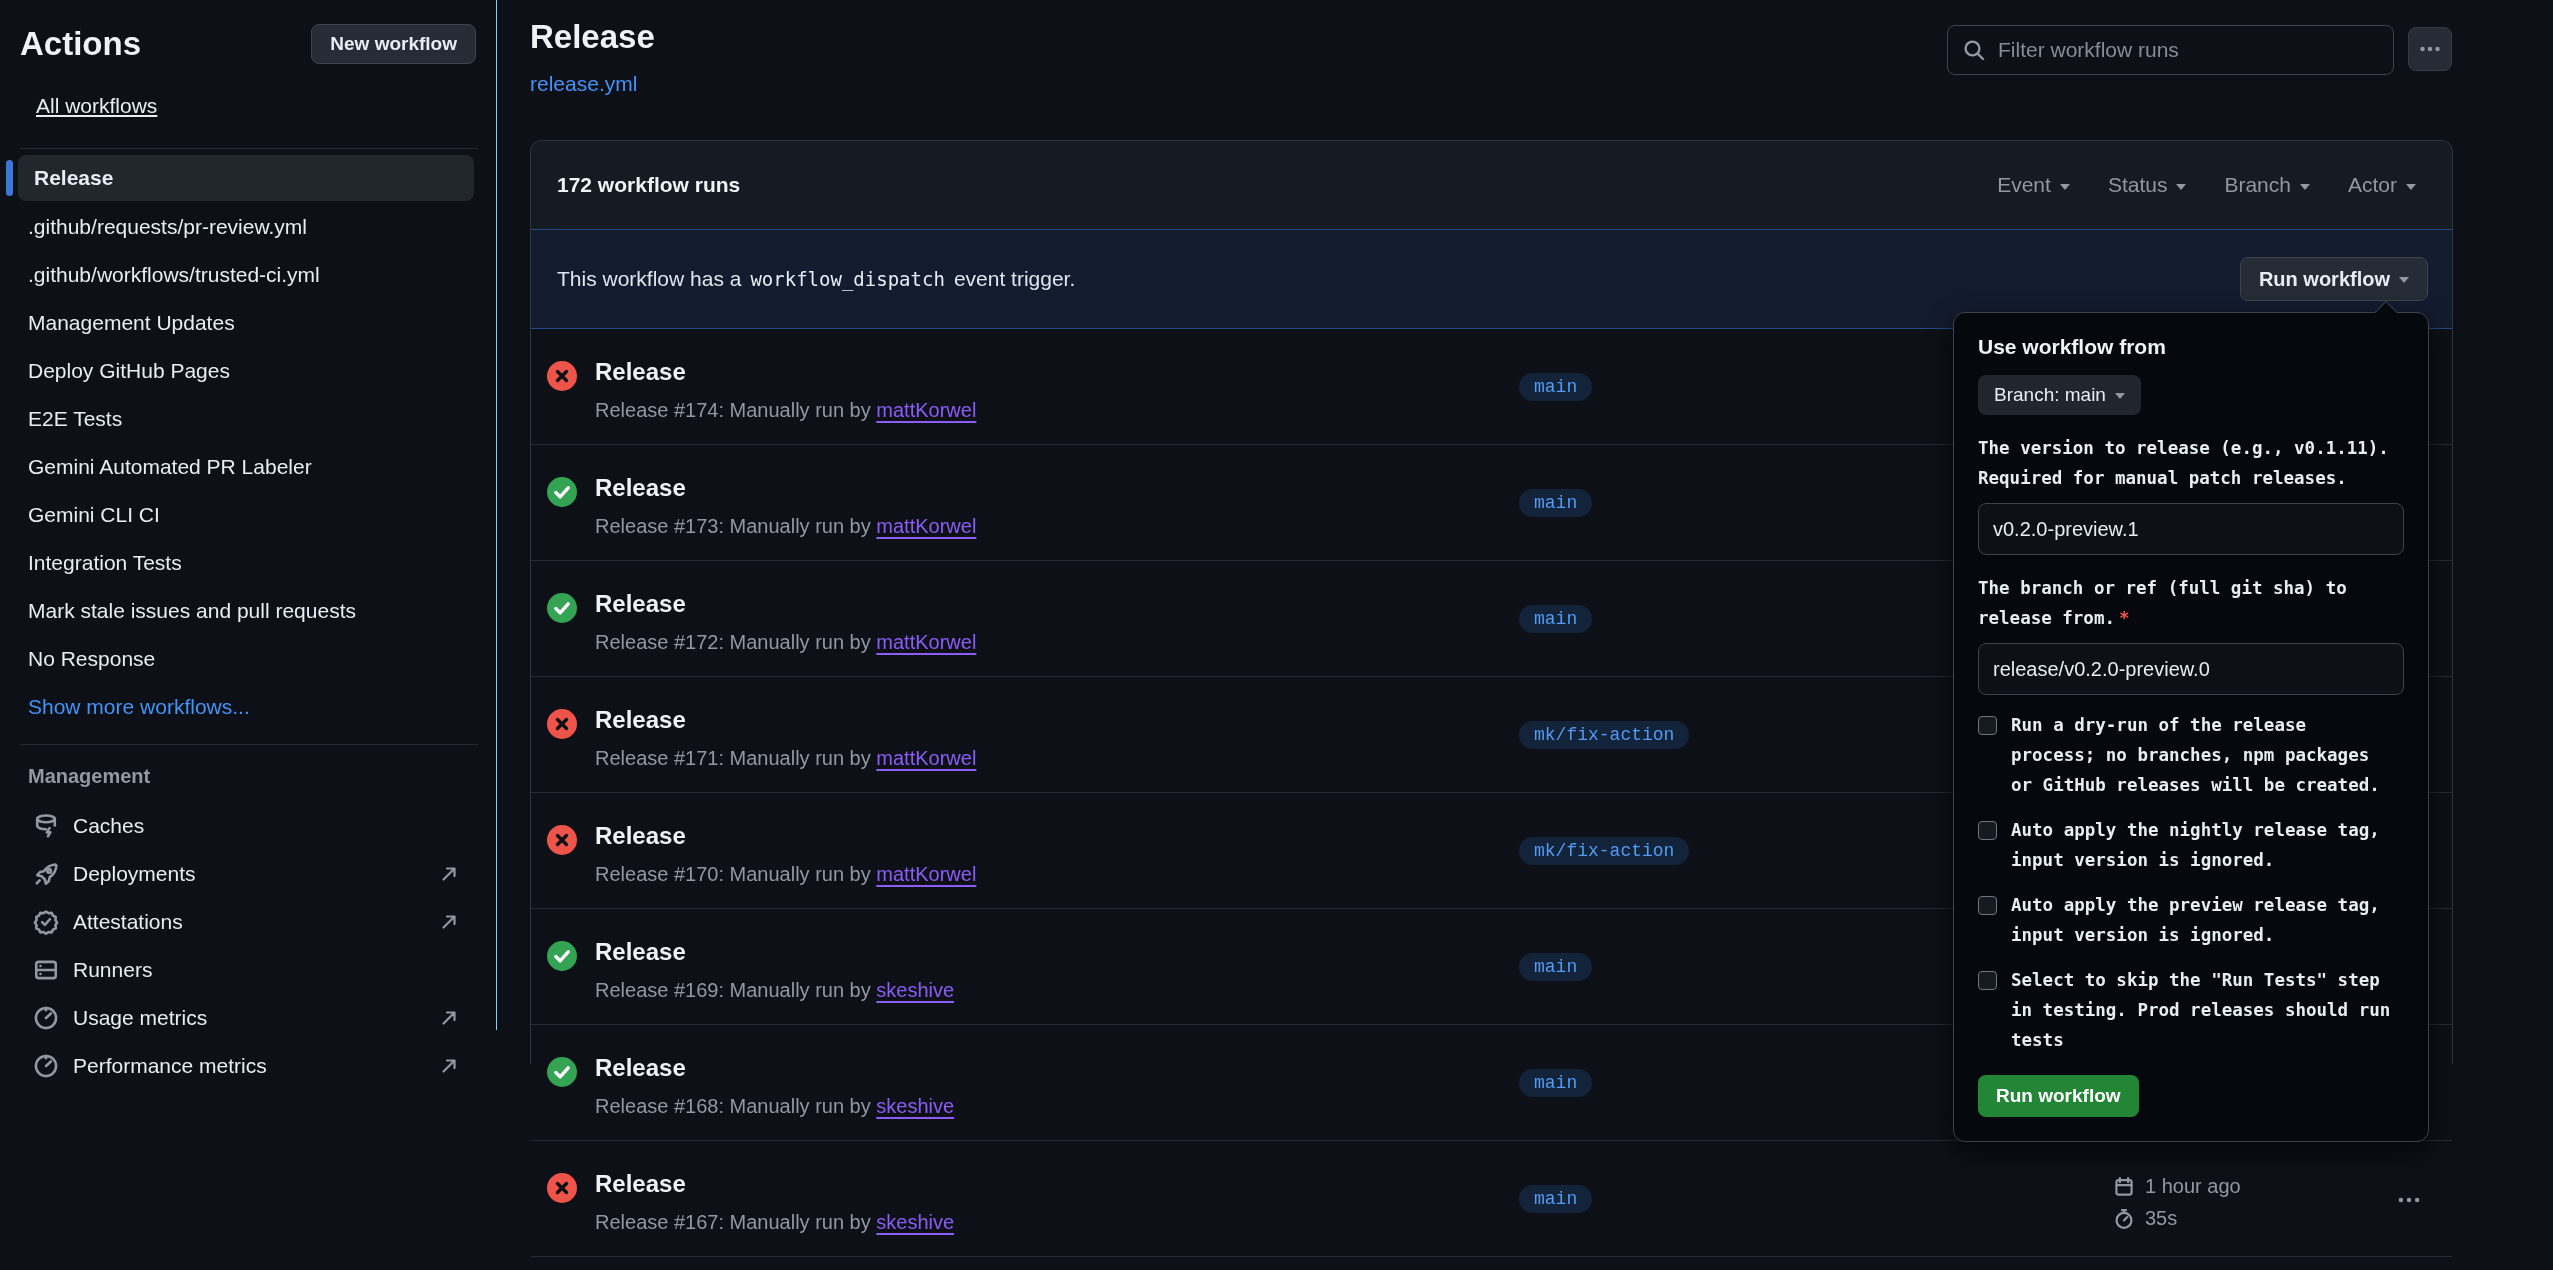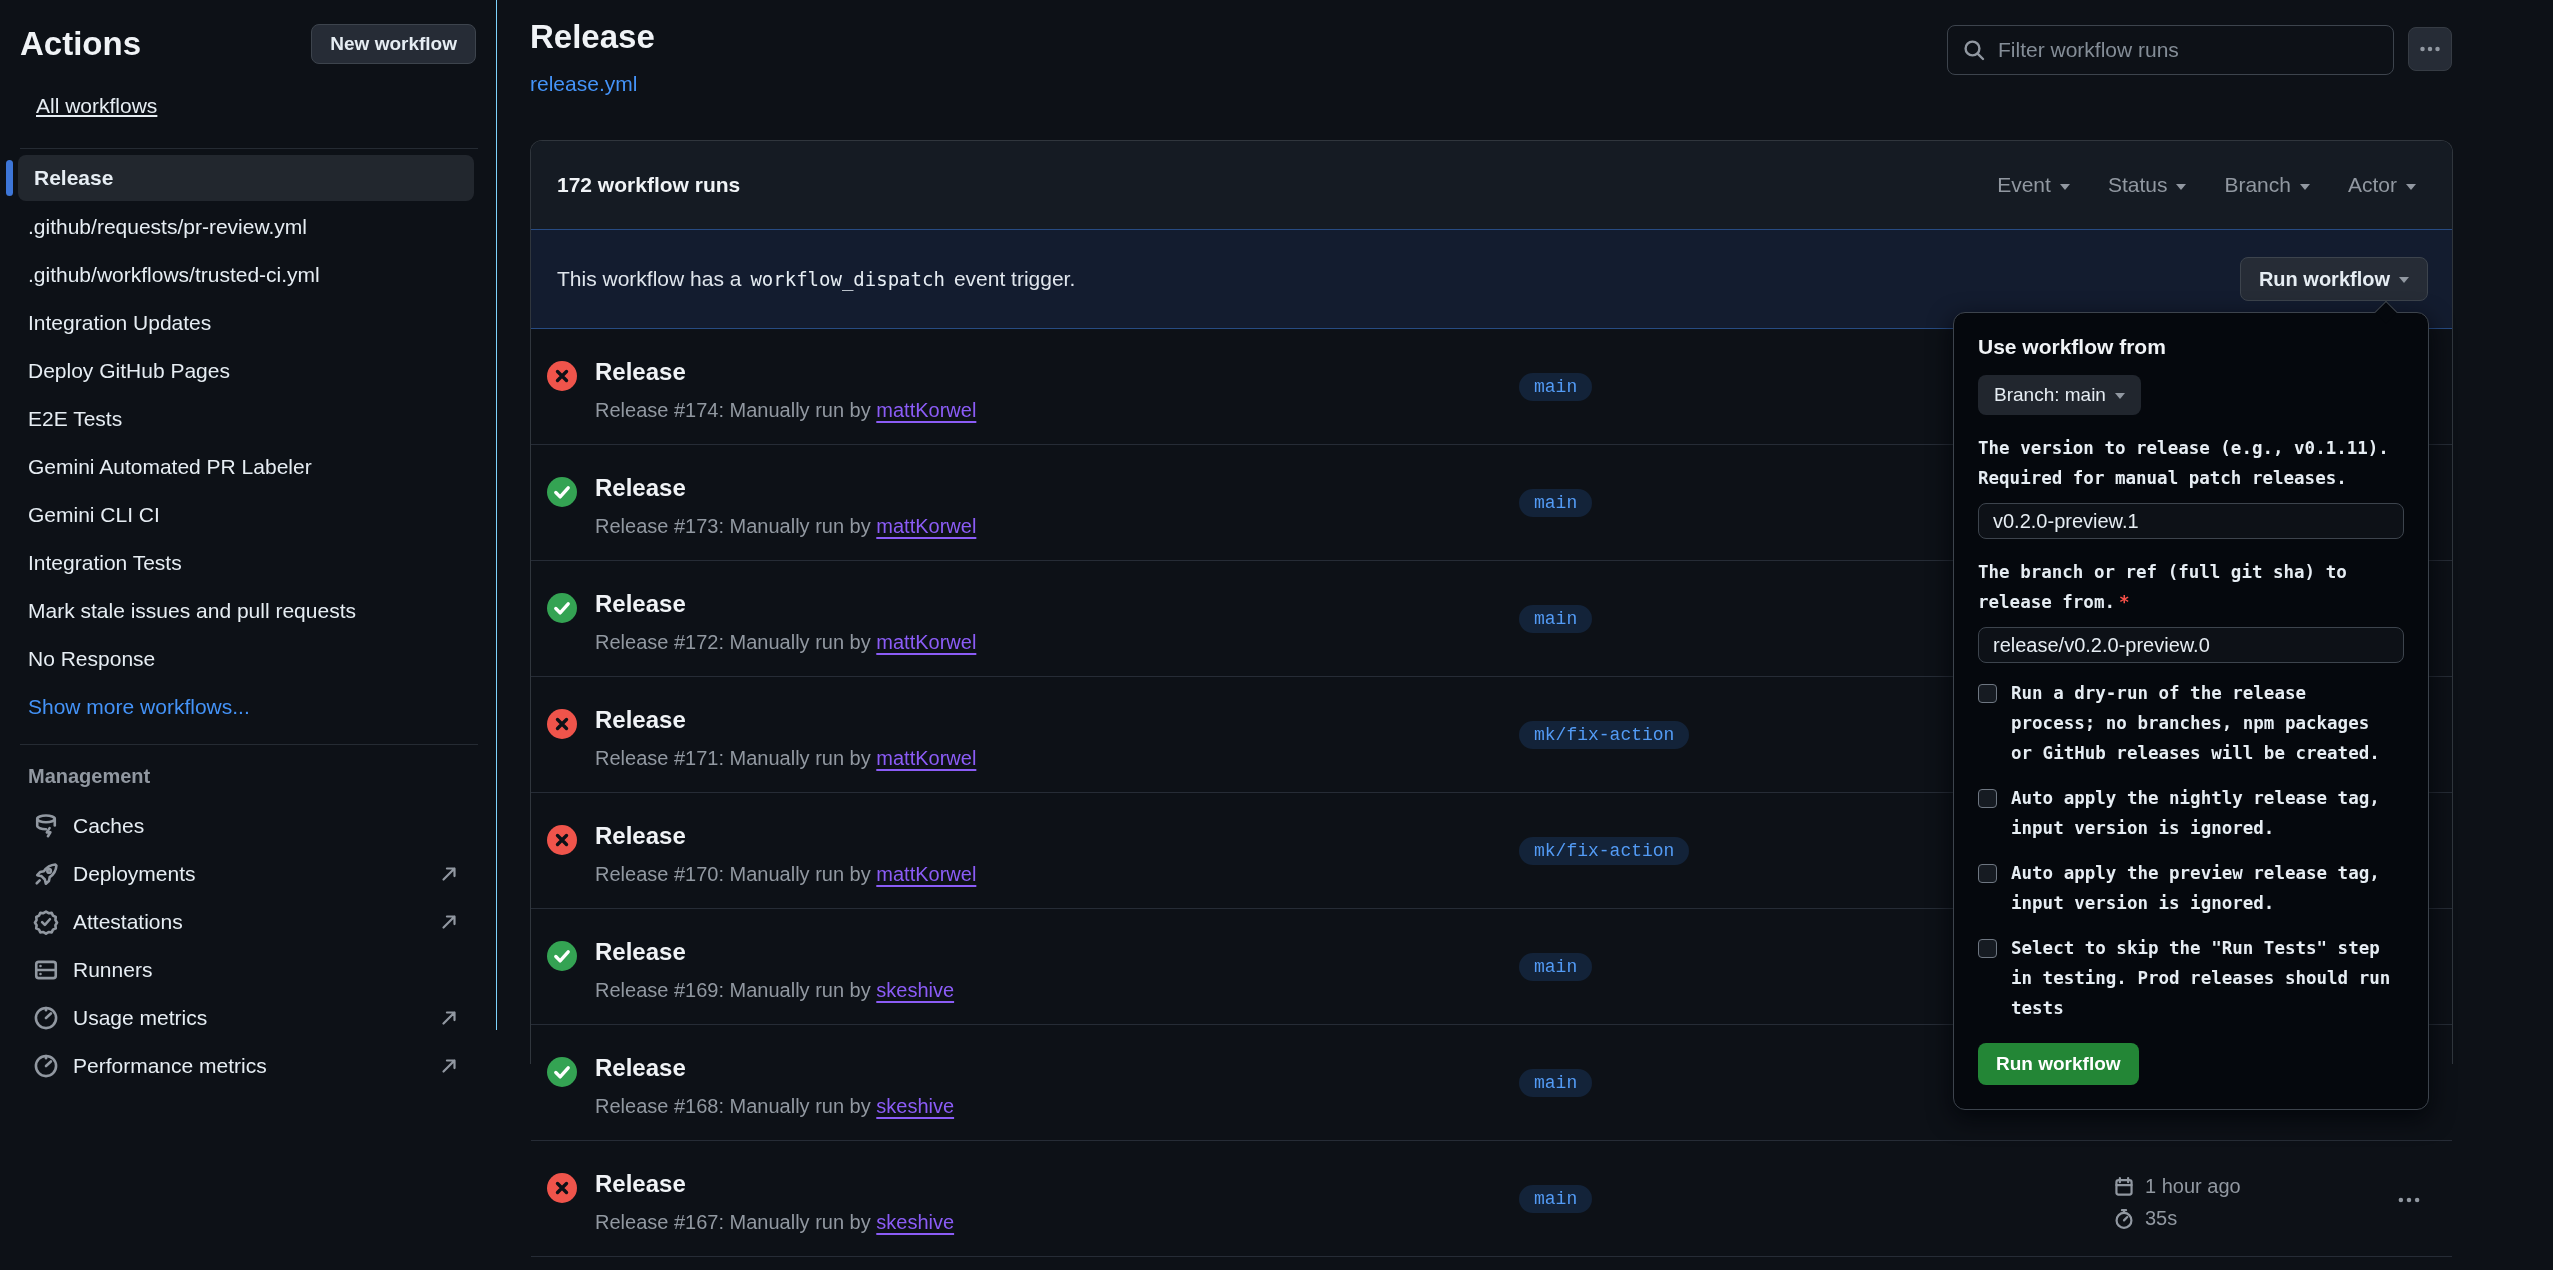--- a/index.html
+++ b/index.html
@@ -77,21 +77,21 @@
   
   .panel { position:absolute; left:1953px; top:312px; width:476px; background:#05080d; border:1px solid #3d444d;
     border-radius:12px; padding:22px 24px 24px 24px; box-shadow:0 8px 24px rgba(1,4,9,0.8); z-index:50; }
   .panel-caret { position:absolute; top:-9px; left:424px; width:16px; height:16px; background:#05080d;
     border-left:1px solid #3d444d; border-top:1px solid #3d444d; transform:rotate(45deg); }
   .panel-heading { font-size:21px; font-weight:700; color:#f0f3f6; }
   .branch-btn { display:inline-flex; align-items:center; height:40px; padding:0 16px; margin-top:16px;
     background:#21262e; border:none; border-radius:8px; font-size:19px; color:#e6edf3; cursor:pointer; }
   .p-desc { margin-top:18px; font-size:17.5px; font-weight:700; line-height:30px; color:#e6edf3; }
   .p-req { color:#f85149; margin-left:4px; }
-  .p-input { margin-top:10px; width:100%; height:36px; background:#0d1117; border:1px solid #3d444d; border-radius:8px;
+  .p-input { margin-top:10px; width:100%; height:52px; background:#0d1117; border:1px solid #3d444d; border-radius:8px;
     color:#e6edf3; font-size:20px; padding:0 14px; outline:none; font-family:"Liberation Sans","DejaVu Sans",sans-serif; }
   .cb-row { display:flex; margin-top:15px; }
   .cb-box { flex:0 0 auto; width:19px; height:19px; margin-top:6px; background:#161b22; border:1.5px solid #6e7681;
     border-radius:4px; cursor:pointer; }
   .cb-label { margin-left:14px; width:388px; font-size:17.5px; font-weight:700; line-height:30px; color:#e6edf3; }
   .btn-green { display:inline-flex; align-items:center; height:42px; padding:0 18px; margin-top:20px; background:#238636;
     border:none; border-radius:8px; font-size:19px; font-weight:700; color:#ffffff; cursor:pointer; }
 </style>
 </head>
 <body>
@@ -101,21 +101,21 @@
     <div class="sb-title">Actions</div>
     <button class="btn-gray">New workflow</button>
   </div>
   <div class="all-wf">All workflows</div>
   <div class="sb-div1"></div>
   <div class="sb-selected-bar" style="background:#3d76d8"></div>
   <div class="sb-selected">Release</div>
   <div class="sb-list">
     <div class="sb-item">.github/requests/pr-review.yml</div>
     <div class="sb-item">.github/workflows/trusted-ci.yml</div>
-    <div class="sb-item">Integration Updates</div>
+    <div class="sb-item">Management Updates</div>
     <div class="sb-item">Deploy GitHub Pages</div>
     <div class="sb-item">E2E Tests</div>
     <div class="sb-item">Gemini Automated PR Labeler</div>
     <div class="sb-item">Gemini CLI CI</div>
     <div class="sb-item">Integration Tests</div>
     <div class="sb-item">Mark stale issues and pull requests</div>
     <div class="sb-item">No Response</div>
     <div class="sb-item sb-more">Show more workflows...</div>
   </div>
   <div class="sb-div2"></div>

